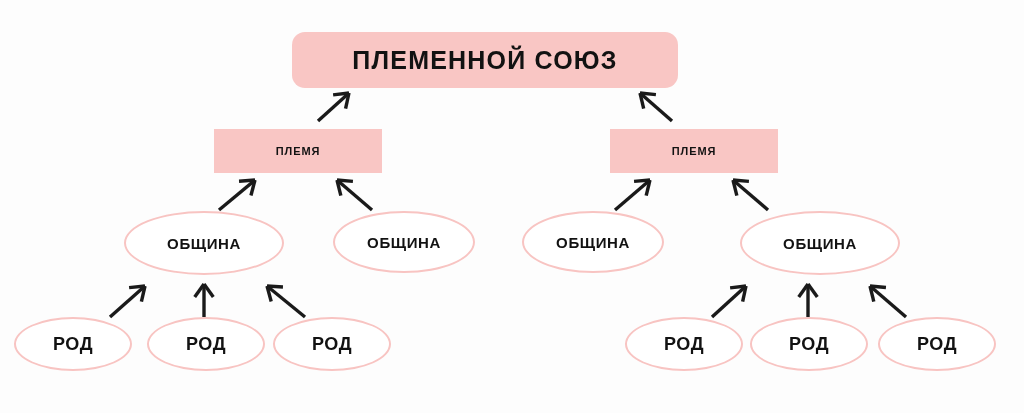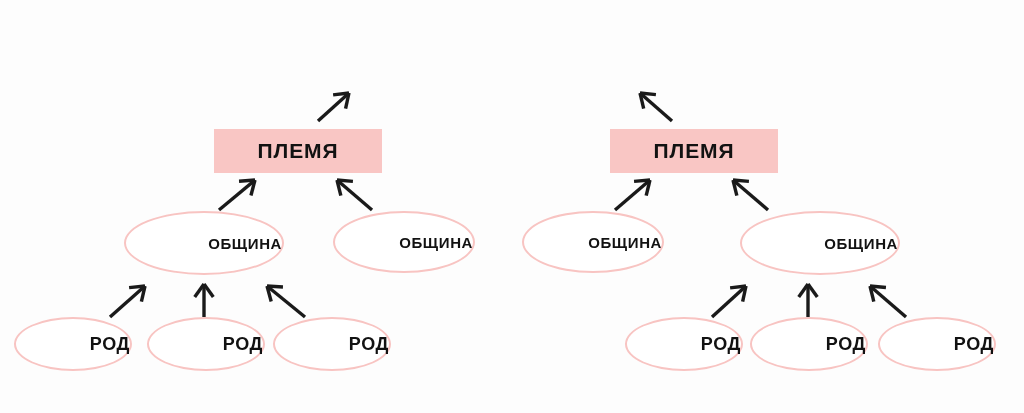--- a/index.html
+++ b/index.html
@@ -37,30 +37,29 @@
   }
   .node-union {
     background: #f9c6c4;
     border-radius: 13px;
     font-size: 25px;
     letter-spacing: 1.2px;
   }
   .node-tribe {
     background: #f9c6c4;
     border-radius: 0;
-    font-size: 21px;
+    font-size: 11px;
     letter-spacing: 0.9px;
   }
   .node-ellipse {
     background: #ffffff;
     border: 2.5px solid #f8c4c2;
     border-radius: 50%;
     font-size: 15px;
     letter-spacing: 0.6px;
-    justify-content: flex-end;
   }
   .node-clan {
     font-size: 18px;
   }
 </style>
 </head>
 <body>
 
 <div id="canvas">
 
@@ -120,20 +119,23 @@
         <line x1="808" y1="284" x2="817.2965625685969" y2="297.0220553066005" stroke="#1a1a1a" stroke-width="3.4" stroke-linecap="butt"></line>
         <line x1="808" y1="284" x2="798.7034374314031" y2="297.0220553066005" stroke="#1a1a1a" stroke-width="3.4" stroke-linecap="butt"></line>
       </g>
       <g>
         <line x1="906" y1="317" x2="870" y2="286" stroke="#1a1a1a" stroke-width="3.4" stroke-linecap="butt"></line>
         <line x1="870" y1="286" x2="885.9339294091926" y2="287.45254727388357" stroke="#1a1a1a" stroke-width="3.4" stroke-linecap="butt"></line>
         <line x1="870" y1="286" x2="873.8014850985323" y2="301.5418374411019" stroke="#1a1a1a" stroke-width="3.4" stroke-linecap="butt"></line>
       </g>
     </svg>
 
+  <div class="node node-union" style="left: 292px; top: 32px; width: 386px; height: 56px;">
+    <span>ПЛЕМЕННОЙ СОЮЗ</span>
+  </div>
 
   <div class="node node-tribe" style="left: 214px; top: 129px; width: 168px; height: 44px;">
     <span>ПЛЕМЯ</span>
   </div>
   <div class="node node-tribe" style="left: 610px; top: 129px; width: 168px; height: 44px;">
     <span>ПЛЕМЯ</span>
   </div>
 
   <div class="node node-ellipse" style="left: 124px; top: 211px; width: 160px; height: 64px;">
     <span>ОБЩИНА</span>

